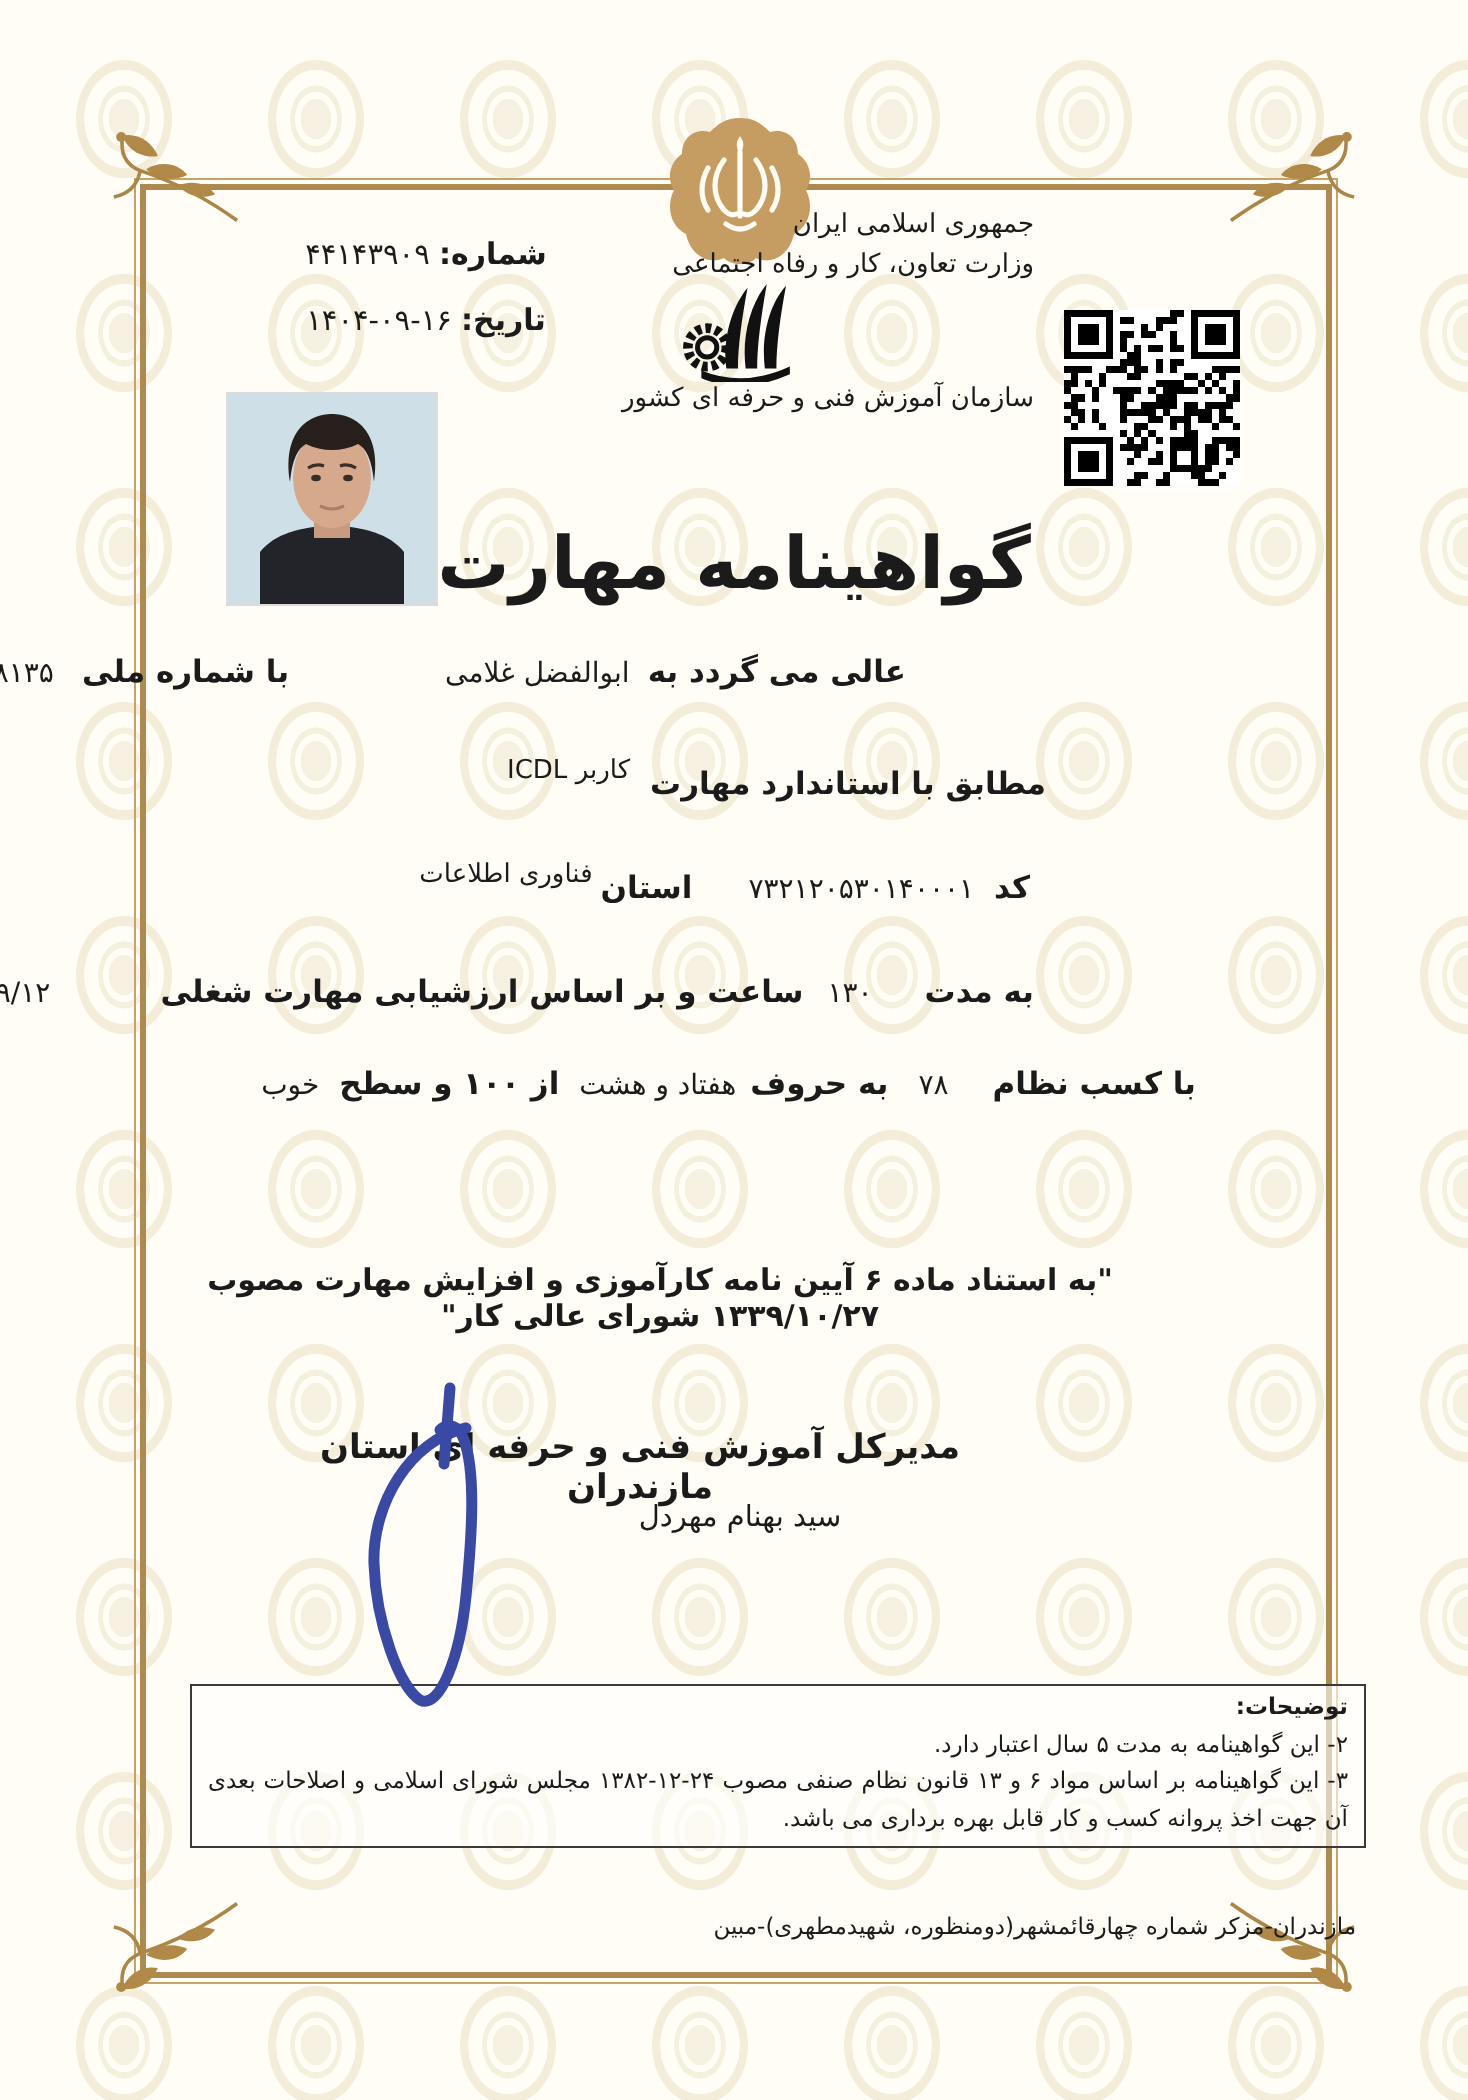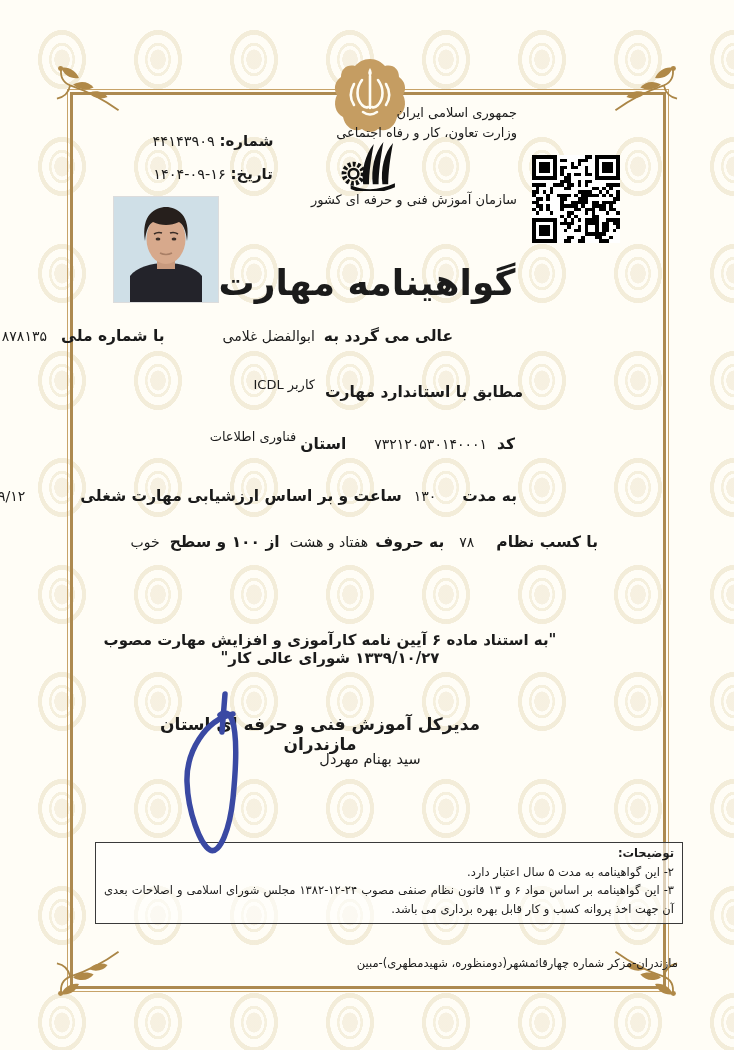--- a/index.html
+++ b/index.html
@@ -10,21 +10,21 @@
       radial-gradient(34px 42px at 50% 50%, transparent 58%, rgba(216,198,150,0.30) 59% 70%, transparent 71%),
       radial-gradient(20px 26px at 50% 50%, rgba(216,198,150,0.22) 0 38%, transparent 39% 52%, rgba(216,198,150,0.25) 53% 64%, transparent 65%);
     background-size:96px 107px;background-position:14px 6px;}
   .frame{position:absolute;left:67px;top:89px;width:600px;height:901px;border:1px solid #c7a369;}
   .frame::before{content:"";position:absolute;inset:2px;border:3px solid #ad8a50;}
   .corner{position:absolute;width:66px;height:50px;}
   .medallion{position:absolute;left:332px;top:56px;width:76px;height:80px;}
   .hdr{position:absolute;left:217px;width:300px;direction:rtl;font-size:13px;}
   .hdr1{top:105px;} .hdr2{top:125px;} .hdr3{top:192px;}
   .tvto{position:absolute;left:339px;top:141px;width:58px;height:50px;}
-  .meta{position:absolute;left:88px;top:118px;width:250px;text-align:center;direction:rtl;margin-top:14px;}
+  .meta{position:absolute;left:88px;top:118px;width:250px;text-align:center;direction:rtl;}
   .meta .row{margin-bottom:15px;font-size:14.5px;}
   .meta .lbl{font-weight:bold;font-size:15px;}
   .qr{position:absolute;left:532px;top:155px;width:88px;height:88px;background:#fff;}
   .photo{position:absolute;left:113px;top:196px;width:104px;height:105px;border:1px solid #dcdcdc;background:#cfdfe7;}
   .title{position:absolute;left:67px;top:238px;width:600px;text-align:center;direction:rtl;
          font-size:36px;font-weight:bold;letter-spacing:-1px;}
   .frow{position:absolute;left:85px;right:85px;direction:rtl;display:flex;align-items:baseline;white-space:nowrap;}
   .b{font-weight:bold;font-size:15.5px;}
   .v{font-size:14px;}
   .raised{position:relative;top:-8px;font-size:13px;}
@@ -362,21 +362,21 @@
       <ellipse cx="60" cy="42" rx="2.4" ry="1.6" fill="#3a2d26"></ellipse>
       <path d="M40,37 q4,-2.5 8,-1 M56,36 q4,-1.5 8,1" stroke="#3a2d26" stroke-width="1.6" fill="none"></path>
       <path d="M46,56 q6,3 12,0" stroke="#a97f66" stroke-width="1.6" fill="none"></path>
     </svg>
   </div>
 
   <h1 class="title" data-interactable="false">گواهینامه مهارت</h1>
 
   <div class="frow" style="top:327px;padding-right:196px;" data-interactable="false">
     <span class="b" style="margin-left:9px;" data-interactable="false">عالی می گردد به</span>
-    <span class="v" style="margin-left:58px;" data-interactable="false">ابوالفضل غلامی</span>
+    <span class="v" style="margin-left:78px;" data-interactable="false">ابوالفضل غلامی</span>
     <span class="b" style="margin-left:14px;" data-interactable="false">با شماره ملی</span>
     <span class="v" data-interactable="false">۲۱۵۰۸۷۸۱۳۵</span>
   </div>
 
   <div class="frow" style="top:383px;padding-right:126px;" data-interactable="false">
     <span class="b" style="margin-left:10px;" data-interactable="false">مطابق با استاندارد مهارت</span>
     <span class="v raised" data-interactable="false">کاربر ICDL</span>
   </div>
 
   <div class="frow" style="top:435px;padding-right:134px;" data-interactable="false">

